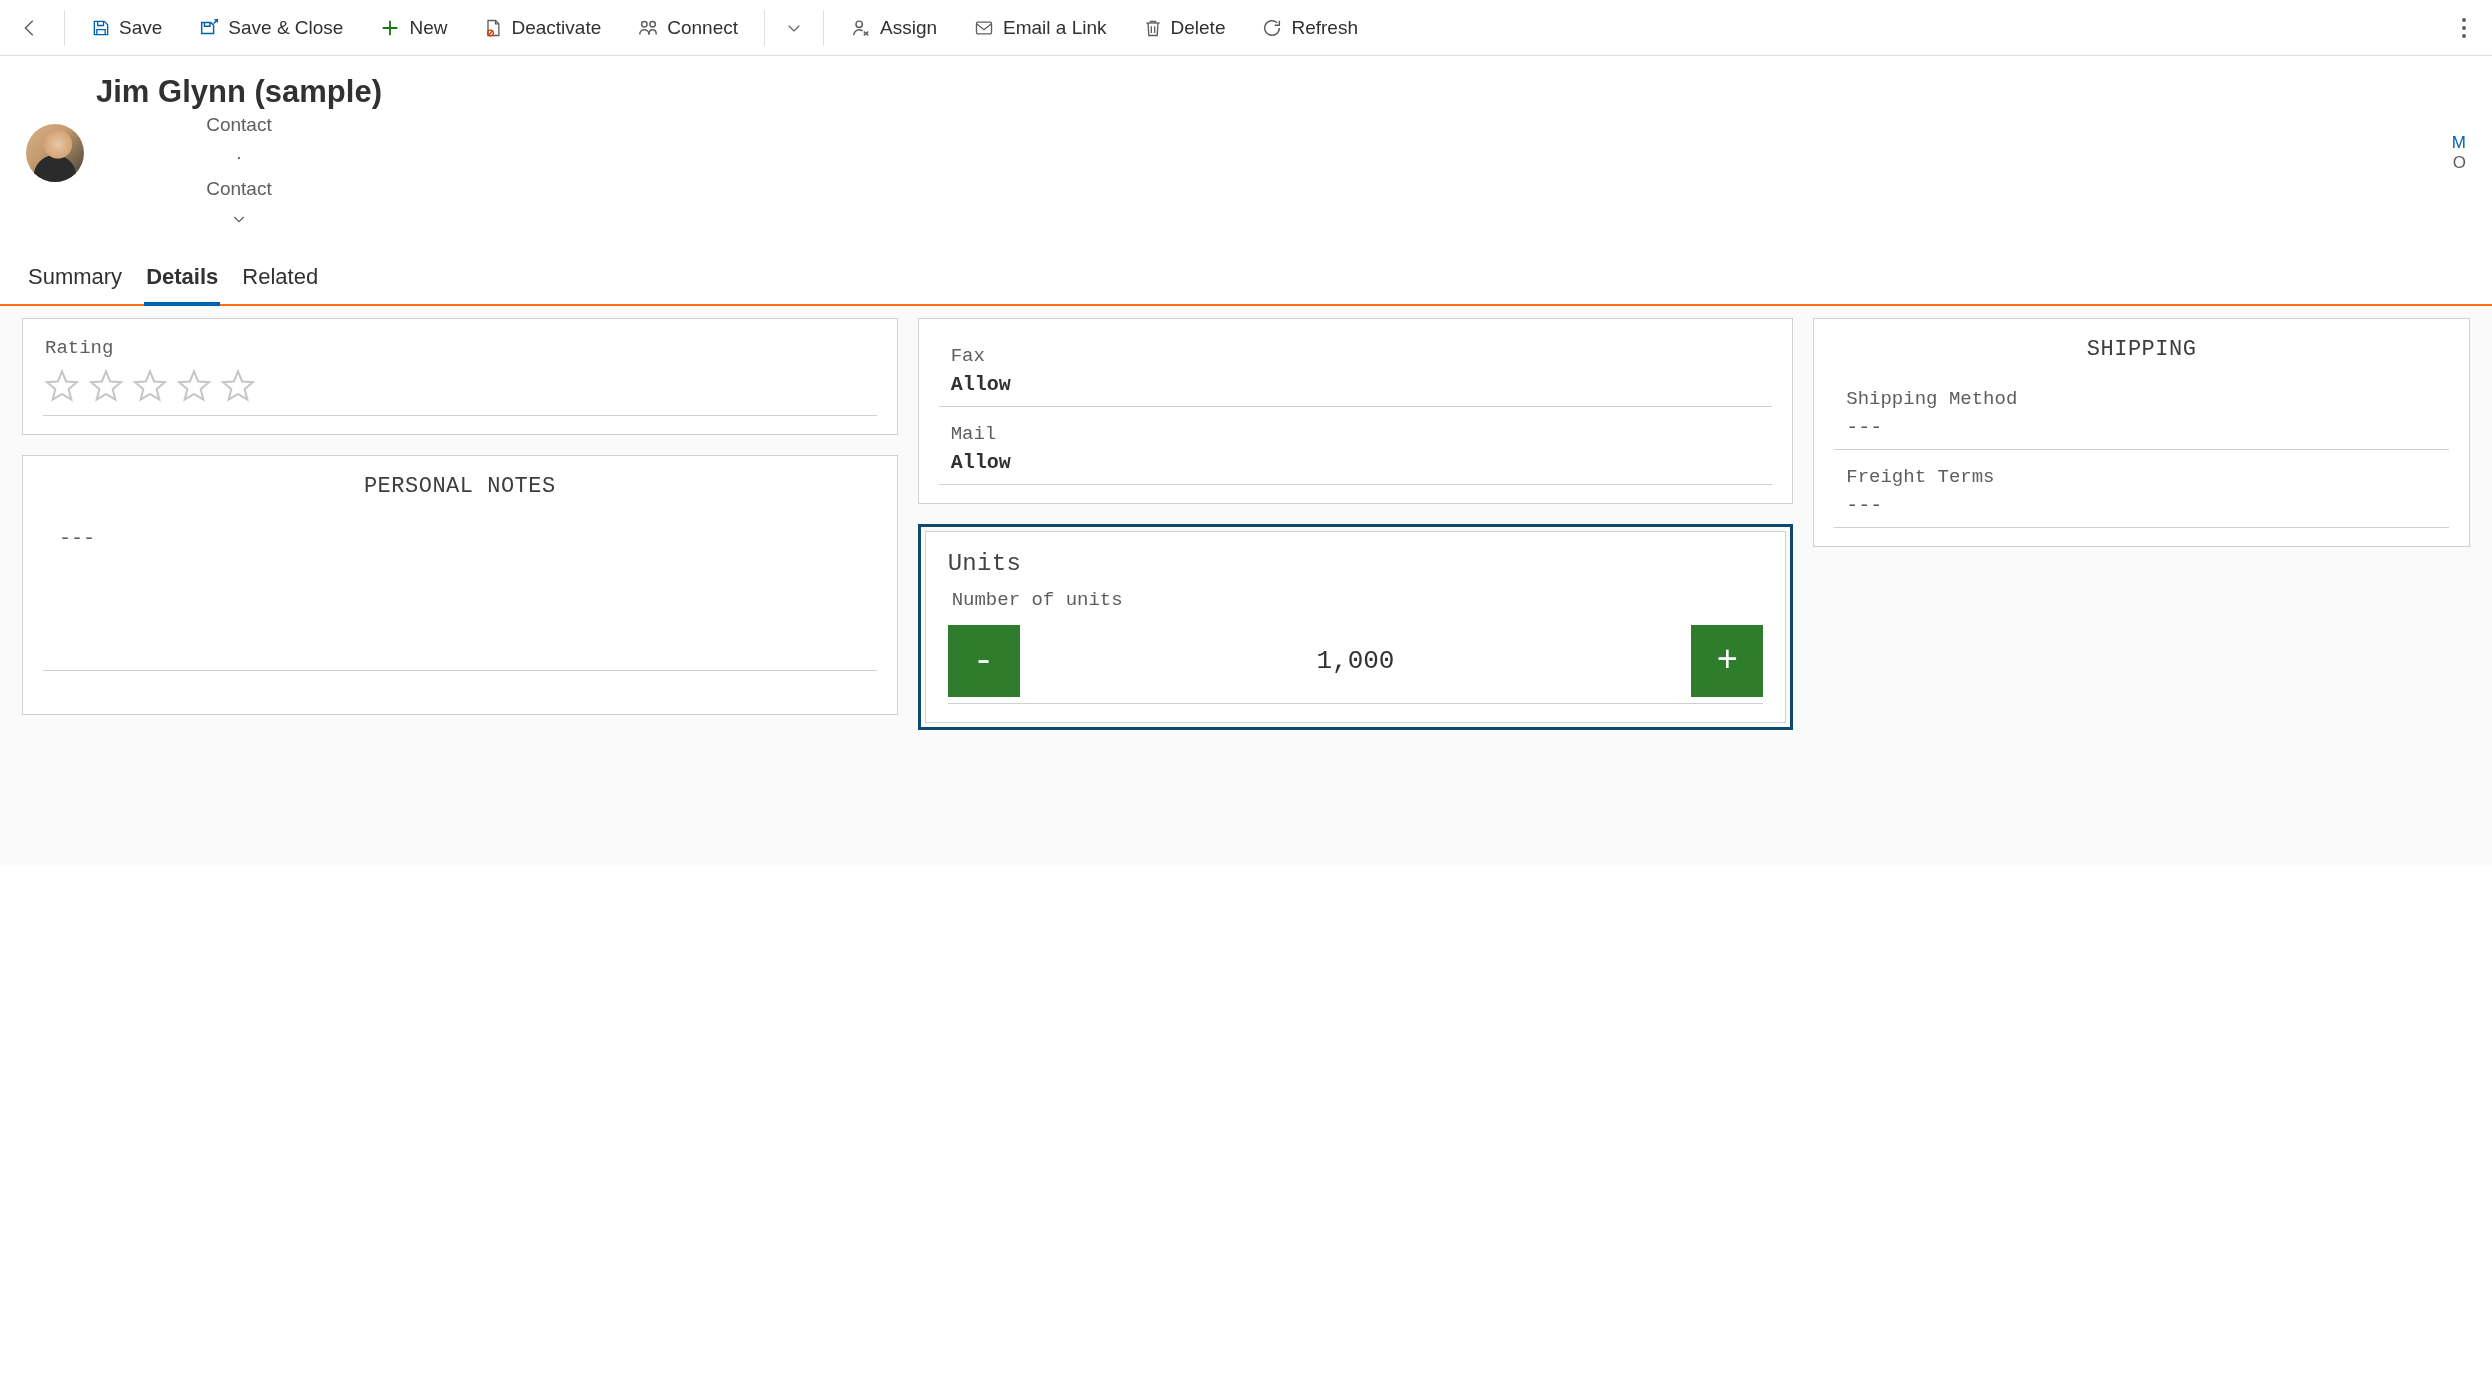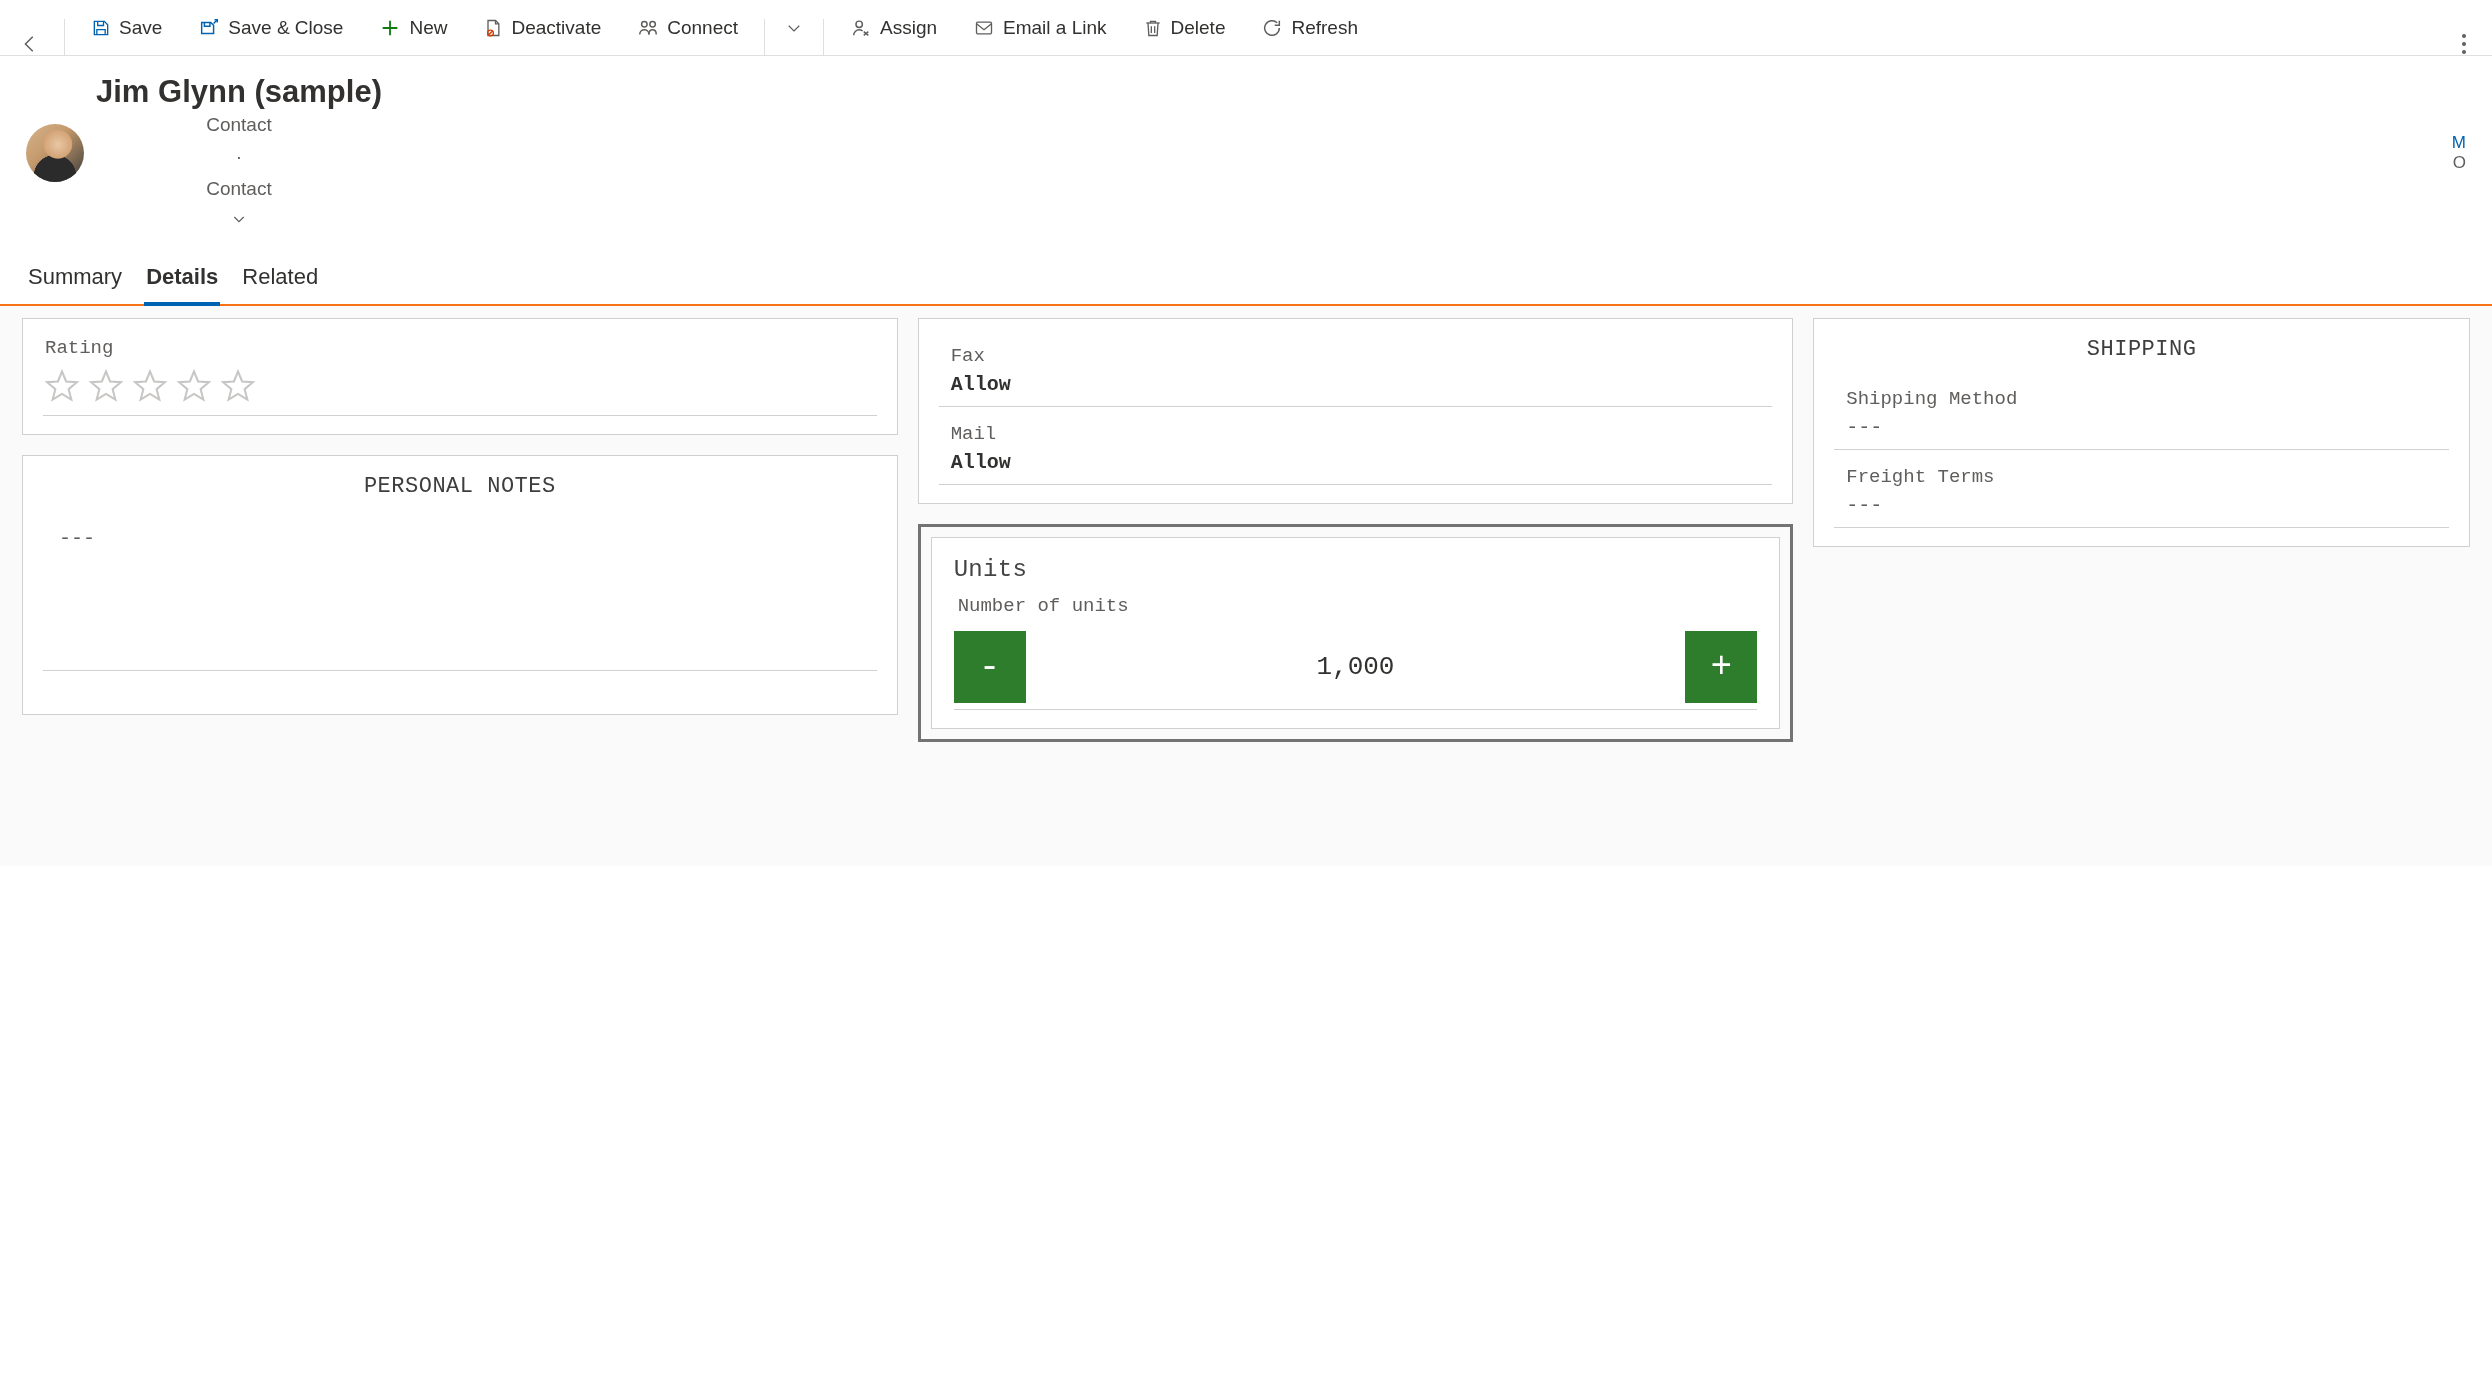--- a/index.html
+++ b/index.html
@@ -5,21 +5,21 @@
   * { box-sizing: border-box; margin: 0; padding: 0; }
   body {
     font-family: "Segoe UI", -apple-system, BlinkMacSystemFont, sans-serif;
     background: #fff;
     color: #323130;
     overflow-x: hidden;
   }
   
   .commandbar {
     display: flex;
-    align-items: flex-end;
+    align-items: center;
     height: 56px;
     border-bottom: 1px solid #e1dfdd;
     padding: 0 8px;
     gap: 8px;
   }
   .back-arrow {
     width: 44px;
     display: flex;
     align-items: center;
     justify-content: center;
@@ -122,21 +122,21 @@
   .field-label { font-size:19px; color:#605e5c; margin-bottom:6px; }
   .field-value { font-size:20px; color:#323130; font-weight:600; }
   .field-value.dash { font-weight:400; color:#605e5c; }
   
   .stars { display:flex; gap:6px; padding:6px 0 10px 0; }
   .star { color:#c8c6c4; }
   
   .rating-field .field-label { margin:0 0 2px 2px; }
   
   .units-wrap {
-    border:3px solid #737373; padding:10px;
+    border:3px solid #0c4a6e; padding:4px;
   }
   .units-card { background:#fff; border:1px solid #d0d0d0; padding:18px 22px; }
   .units-card .card-title { font-size:24px; color:#444; }
   .units-control {
     display:flex; align-items:center; justify-content:space-between;
     border-bottom:1px solid #d0d0d0; padding-bottom:6px;
   }
   .stepper-btn {
     width:72px; height:72px;
     background:#2d7d2d; color:#fff;

